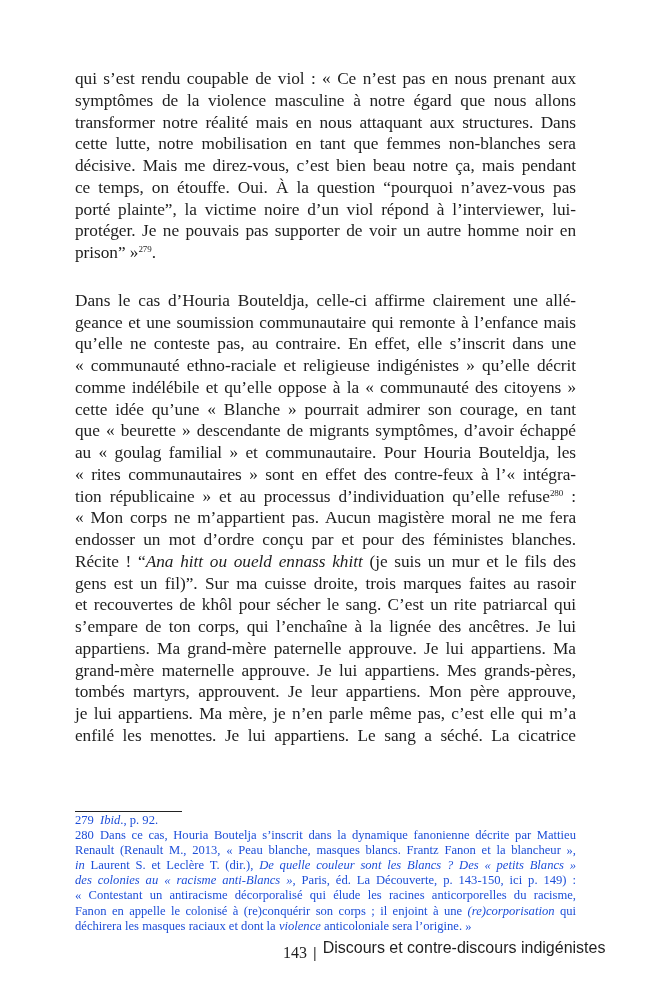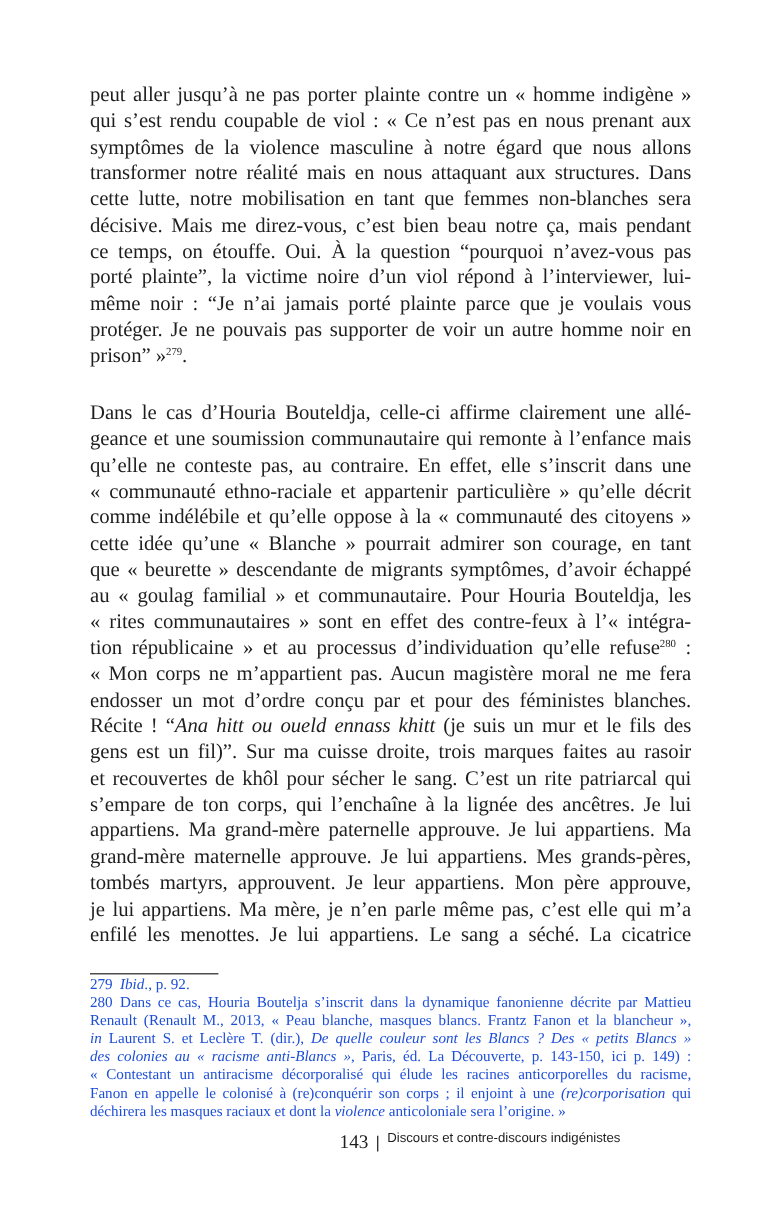--- a/index.html
+++ b/index.html
@@ -92,50 +92,48 @@
     color: #1e1e1e;
   }
   .folio-sep {
     font-family: "Liberation Sans", sans-serif;
     font-size: 14px;
     color: #333;
     margin: 0 6px 0 6px;
   }
   .folio-title {
     font-family: "Liberation Sans", sans-serif;
-    font-size: 11px;
+    font-size: 16px;
     color: #1e1e1e;
     position: relative;
     top: -5px;
     text-align: center;
   }
 </style>
 </head>
 <body>
 
 <div class="page">
   <div class="body-text para">
-    <span class="line">peut aller jusqu’à ne pas porter plainte contre un « homme indigène »</span>
     <span class="line">qui s’est rendu coupable de viol : « Ce n’est pas en nous prenant aux</span>
     <span class="line">symptômes de la violence masculine à notre égard que nous allons</span>
     <span class="line">transformer notre réalité mais en nous attaquant aux structures. Dans</span>
     <span class="line">cette lutte, notre mobilisation en tant que femmes non-blanches sera</span>
     <span class="line">décisive. Mais me direz-vous, c’est bien beau notre ça, mais pendant</span>
     <span class="line">ce temps, on étouffe. Oui. À la question “pourquoi n’avez-vous pas</span>
     <span class="line">porté plainte”, la victime noire d’un viol répond à l’interviewer, lui-</span>
-    <span class="line">même noir : “Je n’ai jamais porté plainte parce que je voulais vous</span>
     <span class="line">protéger. Je ne pouvais pas supporter de voir un autre homme noir en</span>
     <span class="line last"><span>prison” »</span><sup class="fnref">279</sup><span>.</span></span>
   </div>
 
   <div class="body-text para">
     <span class="line">Dans le cas d’Houria Bouteldja, celle-ci affirme clairement une allé-</span>
     <span class="line">geance et une soumission communautaire qui remonte à l’enfance mais</span>
     <span class="line">qu’elle ne conteste pas, au contraire. En effet, elle s’inscrit dans une</span>
-    <span class="line">« communauté ethno-raciale et appartenir particulière » qu’elle décrit</span>
+    <span class="line">« communauté ethno-raciale et religieuse indigénistes » qu’elle décrit</span>
     <span class="line">comme indélébile et qu’elle oppose à la « communauté des citoyens »</span>
     <span class="line">cette idée qu’une « Blanche » pourrait admirer son courage, en tant</span>
     <span class="line">que « beurette » descendante de migrants symptômes, d’avoir échappé</span>
     <span class="line">au « goulag familial » et communautaire. Pour Houria Bouteldja, les</span>
     <span class="line">« rites communautaires » sont en effet des contre-feux à l’« intégra-</span>
     <span class="line"><span>tion républicaine » et au processus d’individuation qu’elle refuse</span><sup class="fnref">280</sup><span> :</span></span>
     <span class="line">« Mon corps ne m’appartient pas. Aucun magistère moral ne me fera</span>
     <span class="line">endosser un mot d’ordre conçu par et pour des féministes blanches.</span>
     <span class="line"><span>Récite ! “</span><em>Ana hitt ou oueld ennass khitt</em><span> (je suis un mur et le fils des</span></span>
     <span class="line">gens est un fil)”. Sur ma cuisse droite, trois marques faites au rasoir</span>

